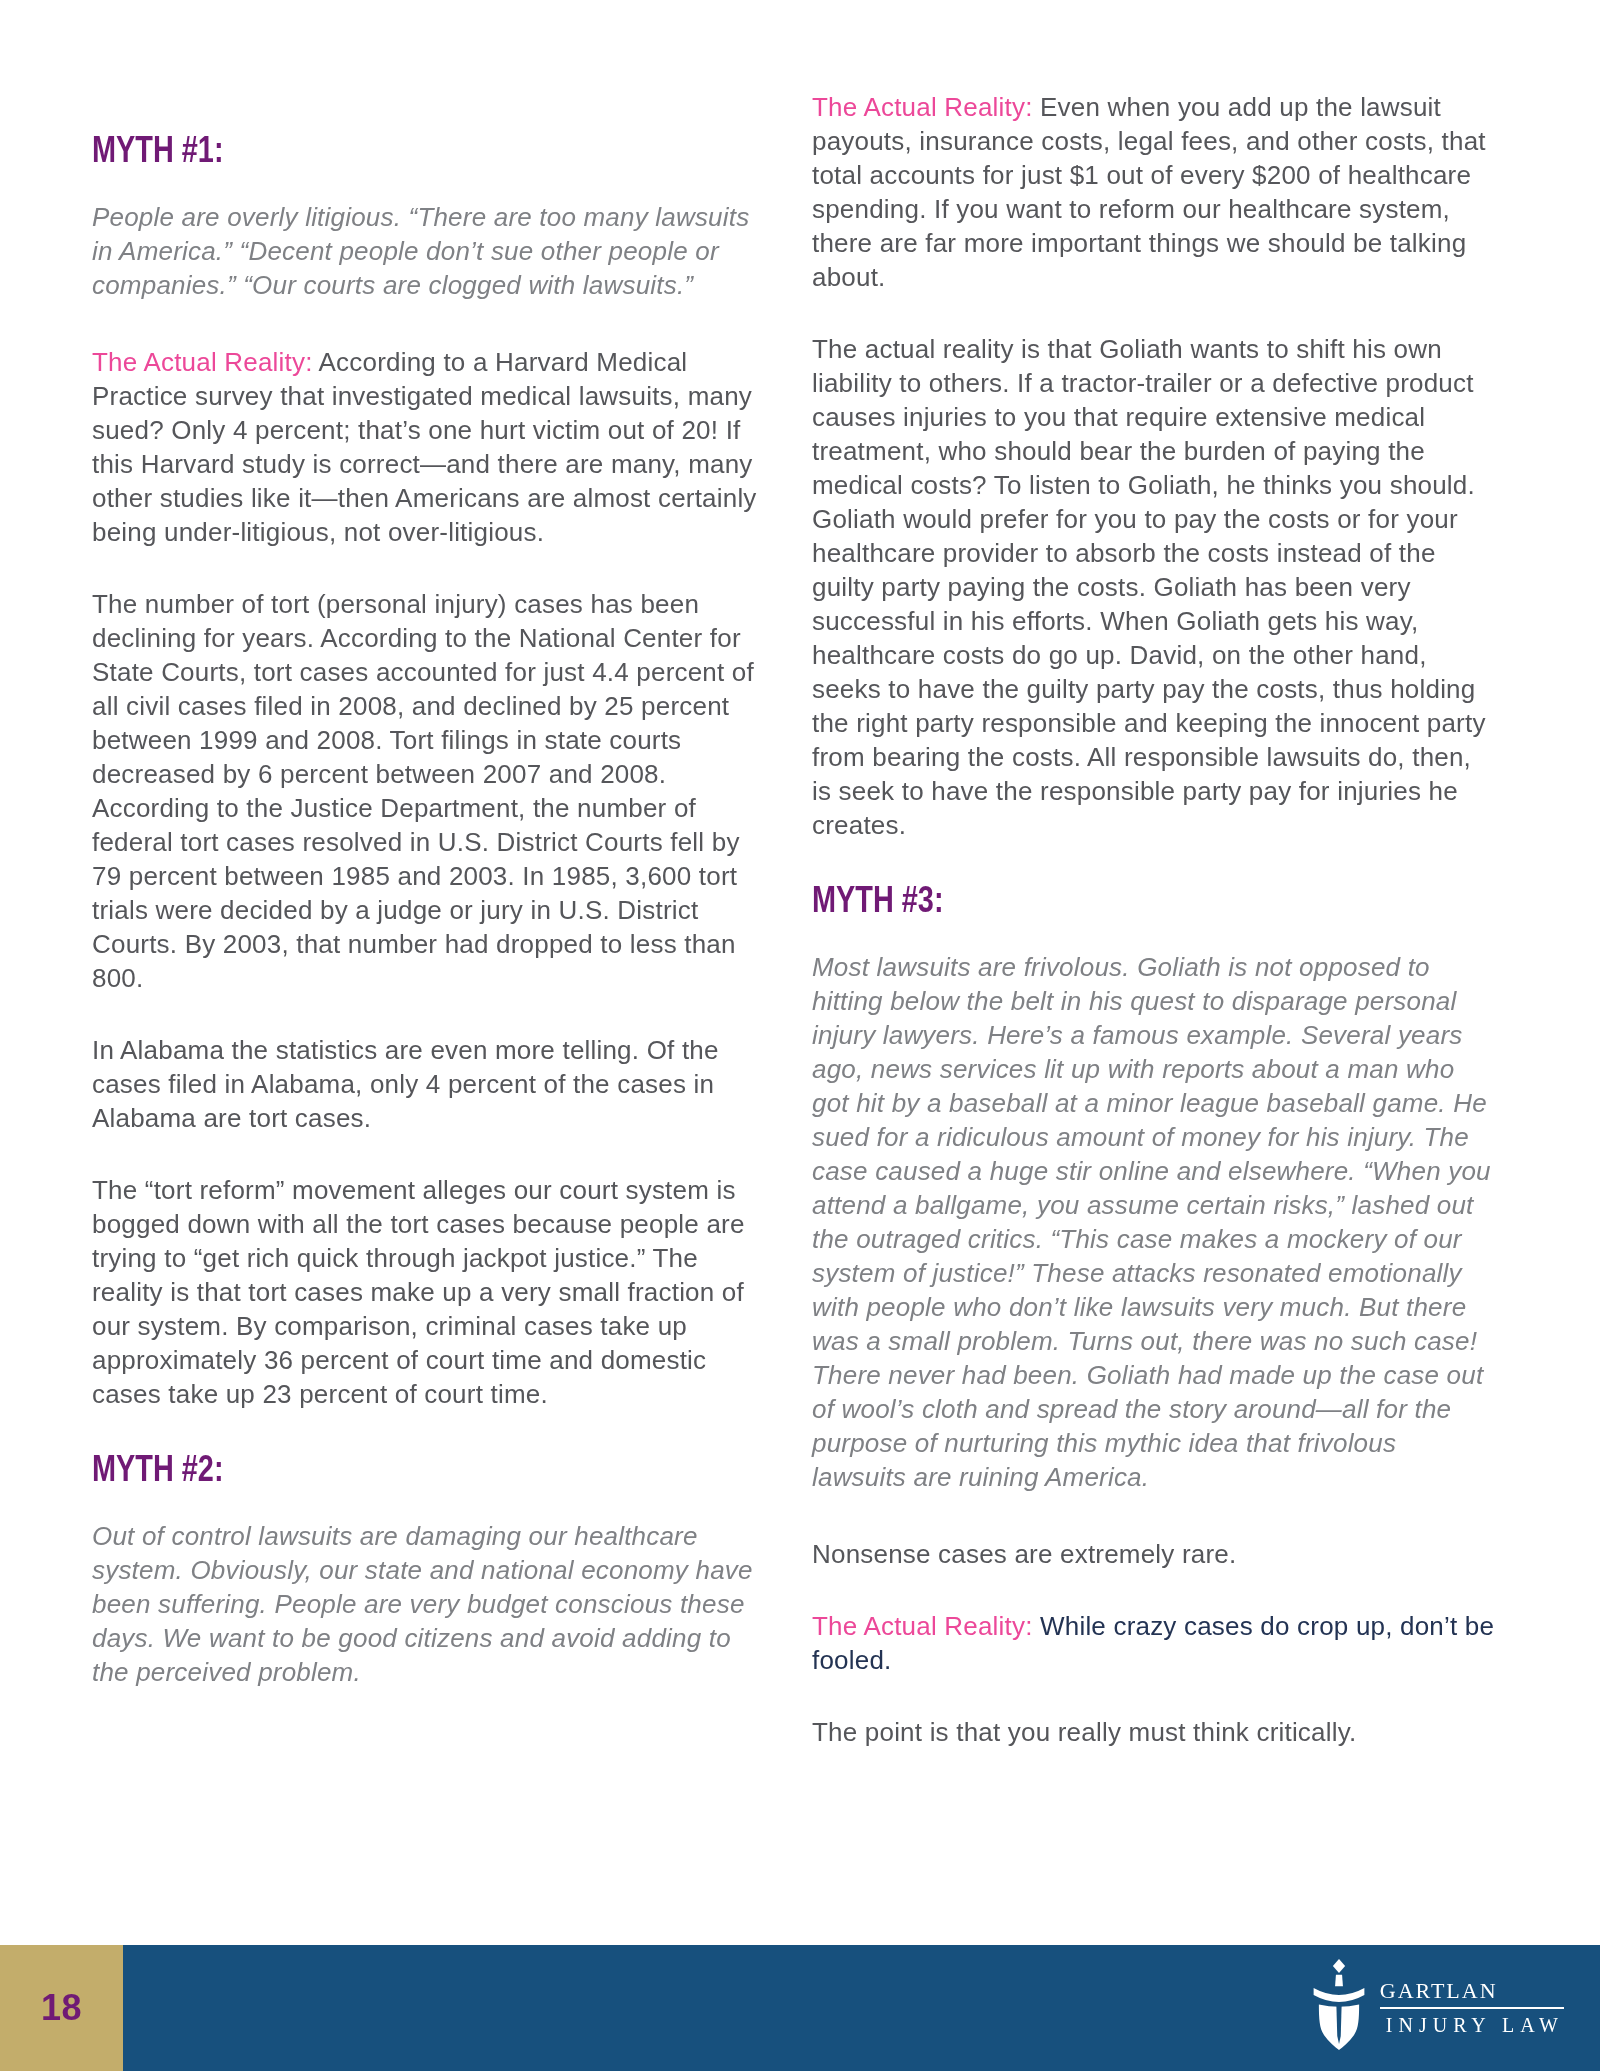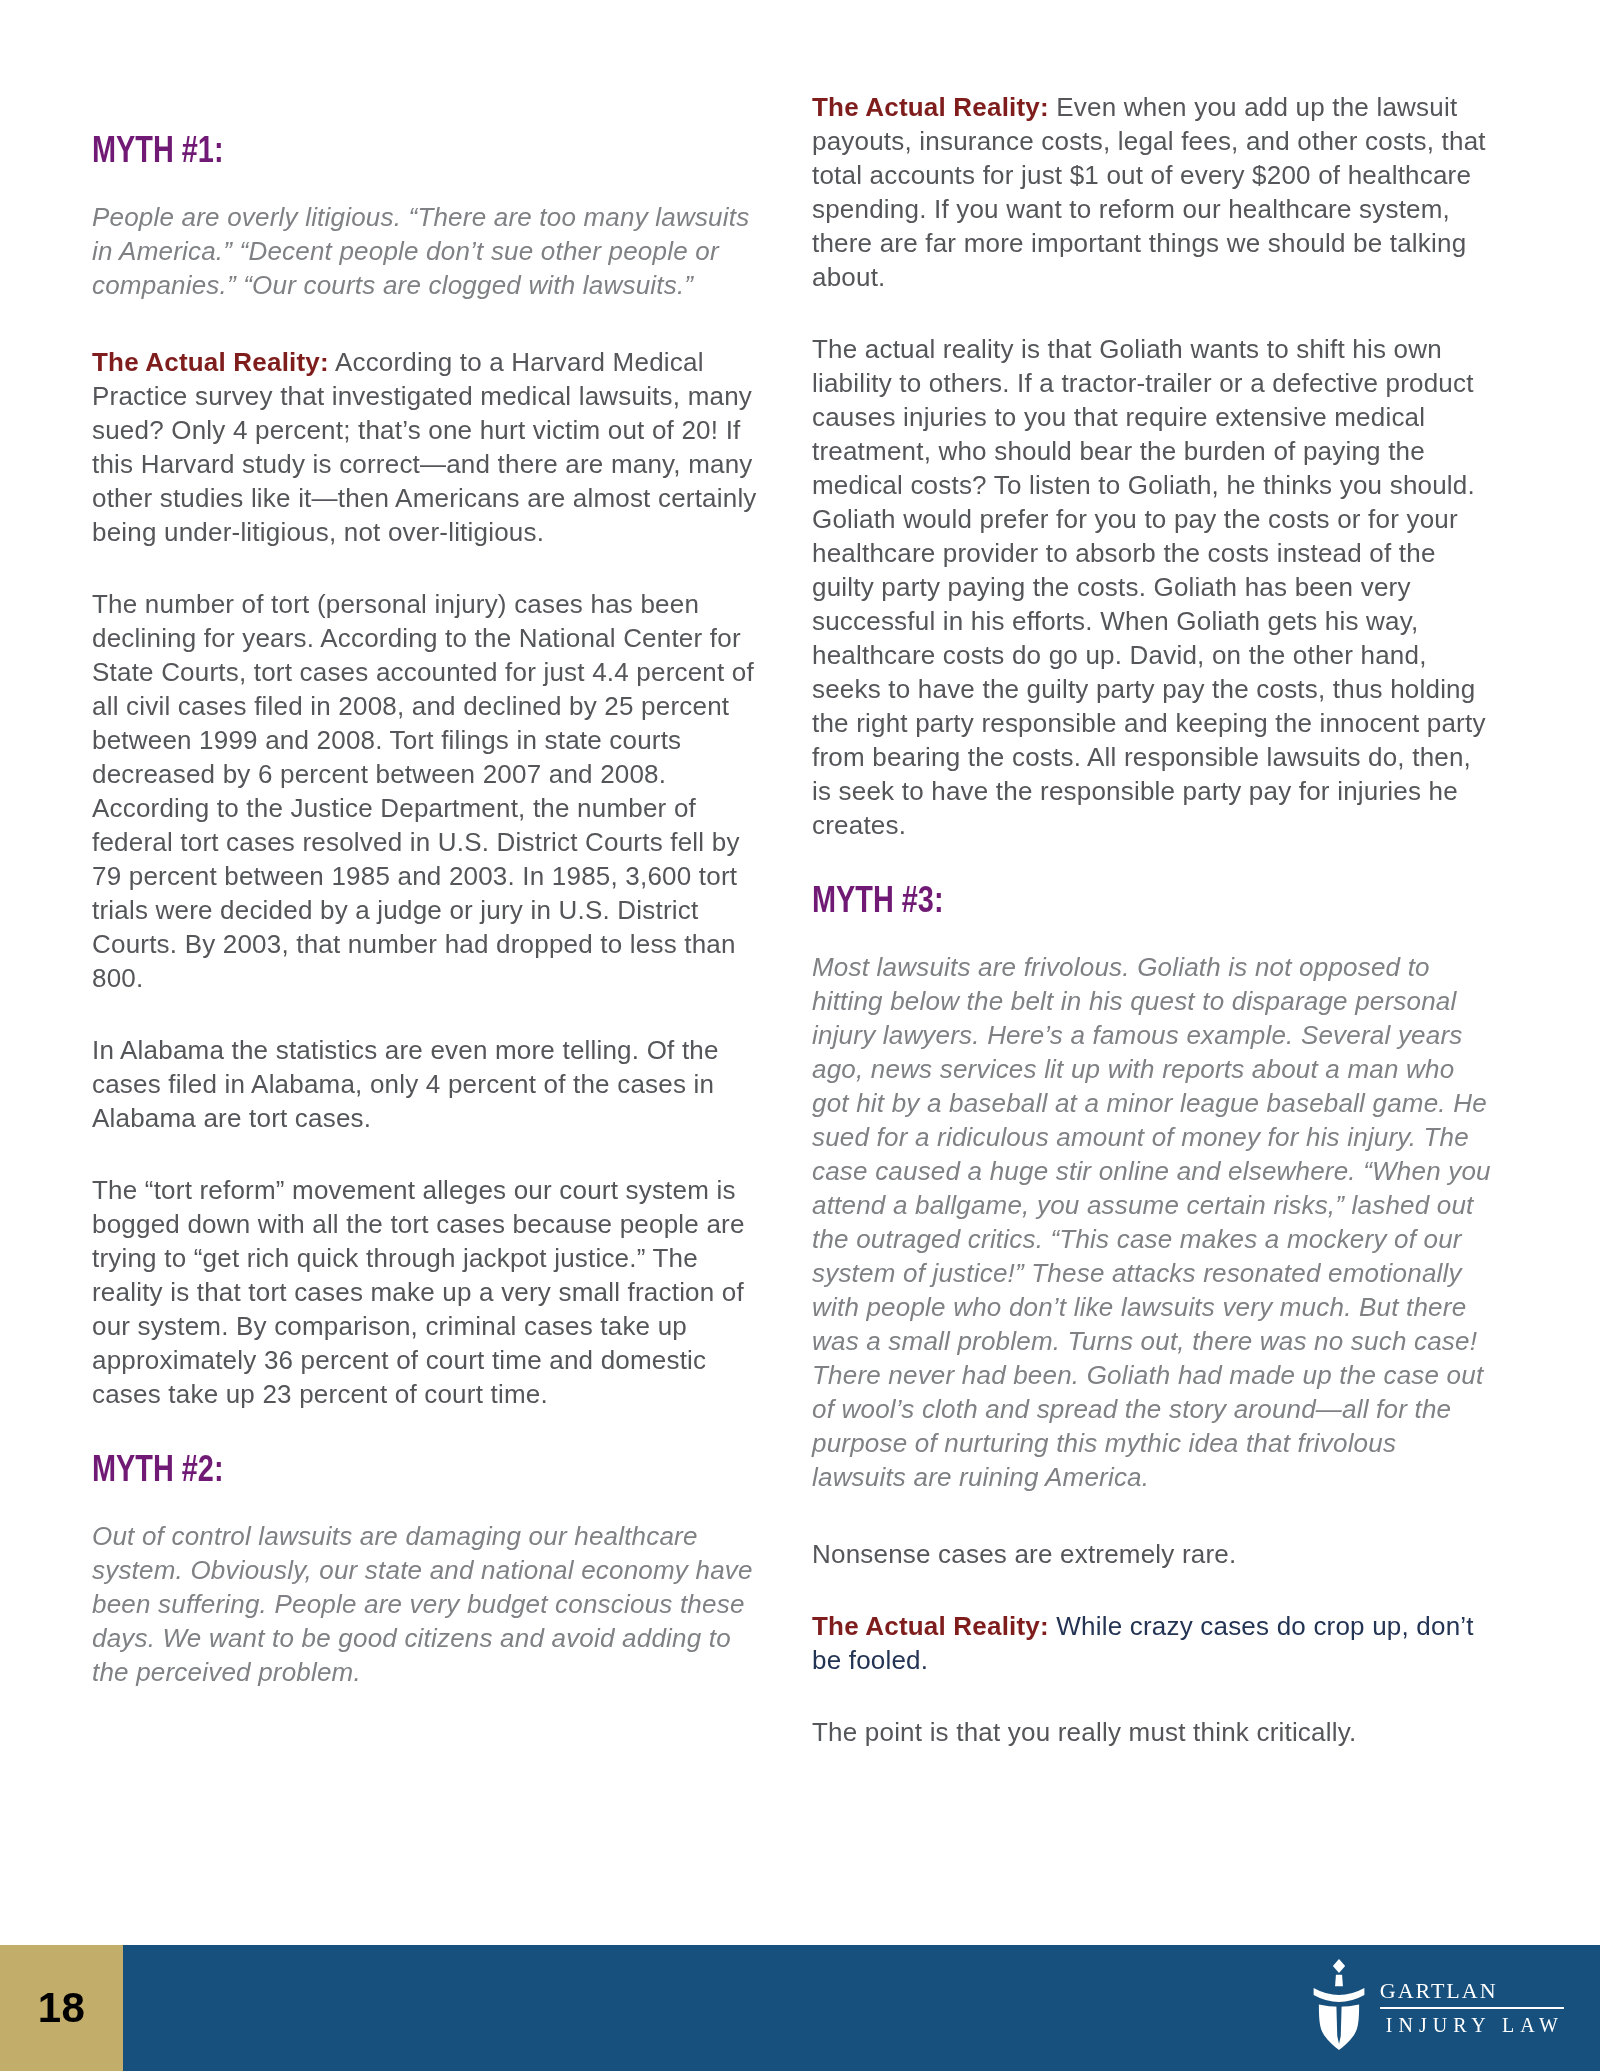--- a/index.html
+++ b/index.html
@@ -33,22 +33,22 @@
     color: #55565a;
   }
 
   p.intro {
     font-style: italic;
     color: #7f8185;
     margin-bottom: 43px;
   }
 
   strong.reality-label {
-    font-weight: 700;
-    color: #7f1d1d;
+    font-weight: 400;
+    color: #ec4899;
   }
 
   .navy-text { color: #233353; }
 
   h2.myth-heading {
     margin: 0 0 30px 0;
     font-size: 37px;
     line-height: 40px;
     color: #701a75;
     font-weight: 700;
@@ -71,22 +71,22 @@
     position: absolute;
     left: 0; top: 0;
     width: 123px;
     height: 126px;
     background: #c3ad6b;
     display: flex;
     align-items: center;
     justify-content: center;
   }
   .page-tab .num {
-    color: #000000;
-    font-size: 42px;
+    color: #701a75;
+    font-size: 36px;
     font-weight: 600;
     letter-spacing: 0.5px;
   }
 
   .logo {
     position: absolute;
     right: 36px;
     top: 50%;
     transform: translateY(-50%);
     display: flex;

